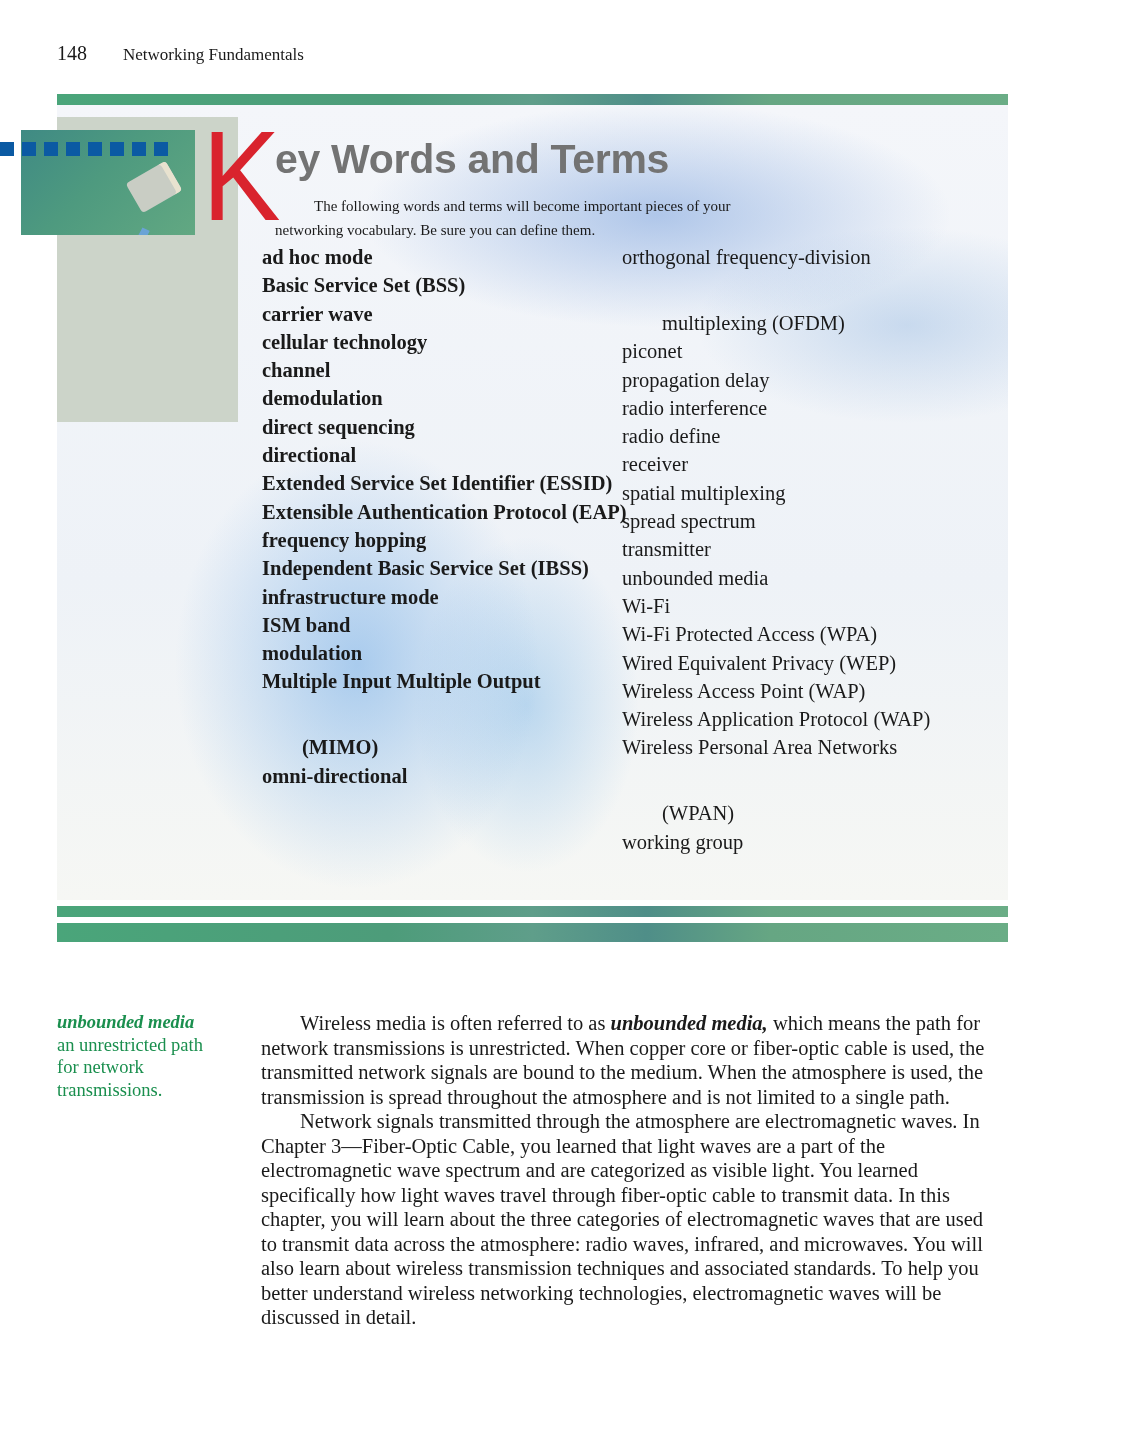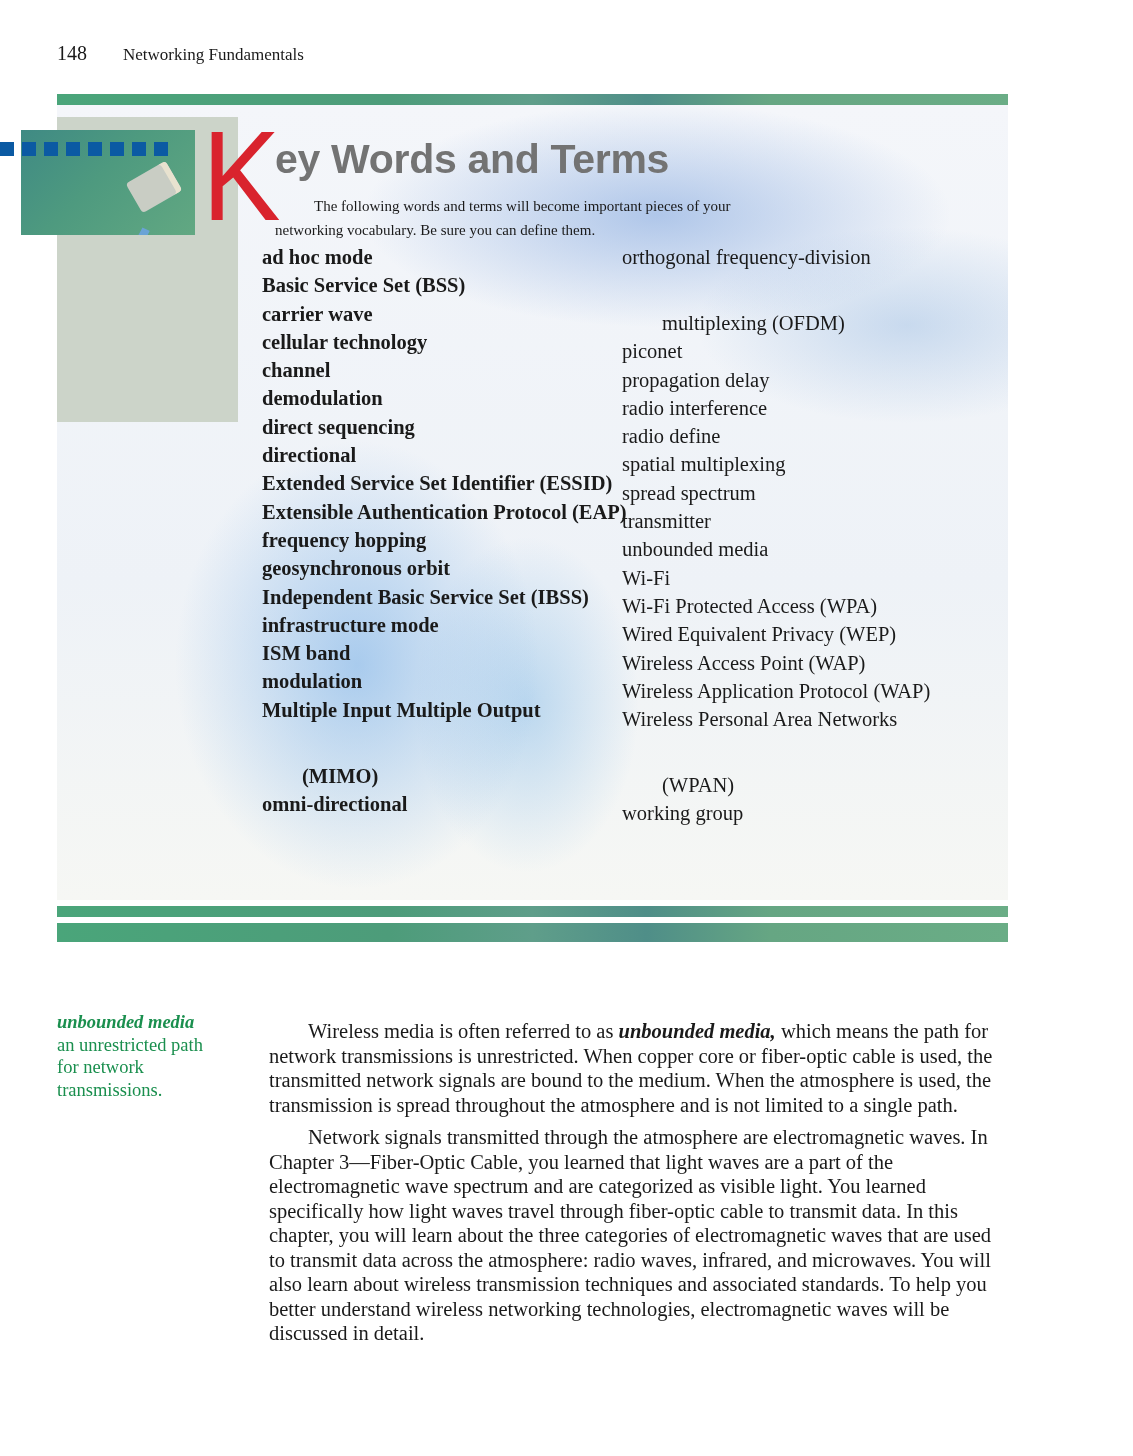--- a/index.html
+++ b/index.html
@@ -26,21 +26,21 @@
   .intro{position:absolute;left:275px;top:194px;width:700px;font-size:15px;line-height:24px;}
   .intro .indent{padding-left:39px;}
   .col{position:absolute;top:246px;font-size:20.5px;}
   .col .item{line-height:22px;margin-bottom:6.3px;}
   .col .item .cont{padding-left:40px;margin-top:44px;}
   .col-left{left:262px;font-weight:bold;}
   .col-right{left:622px;}
   .margin-note{position:absolute;left:57px;top:1011px;width:170px;color:#1a8f4e;font-size:18.5px;line-height:22.5px;}
   .margin-note .term{font-style:italic;font-weight:bold;}
   .body-text{position:absolute;left:261px;top:1011px;width:740px;font-size:20.5px;line-height:24.5px;}
-  .body-text p{margin:8px;text-indent:39px;}
+  .body-text p{margin:0;text-indent:39px;}
   .body-text em{font-weight:bold;}
 </style>
 </head>
 <body>
 
 <div class="header">
   <span class="page-num">148</span>
   <span class="running-title">Networking Fundamentals</span>
 </div>
 
@@ -99,23 +99,20 @@
     <div class="item">
       <div>Extended Service Set Identifier (ESSID)</div>
     </div>
     <div class="item">
       <div>Extensible Authentication Protocol (EAP)</div>
     </div>
     <div class="item">
       <div>frequency hopping</div>
     </div>
     <div class="item">
-      <div>geosynchronous orbit</div>
-    </div>
-    <div class="item">
       <div>Independent Basic Service Set (IBSS)</div>
     </div>
     <div class="item">
       <div>infrastructure mode</div>
     </div>
     <div class="item">
       <div>ISM band</div>
     </div>
     <div class="item">
       <div>modulation</div>
@@ -137,20 +134,23 @@
       <div>piconet</div>
     </div>
     <div class="item">
       <div>propagation delay</div>
     </div>
     <div class="item">
       <div>radio interference</div>
     </div>
     <div class="item">
       <div>radio define</div>
+    </div>
+    <div class="item">
+      <div>receiver</div>
     </div>
     <div class="item">
       <div>spatial multiplexing</div>
     </div>
     <div class="item">
       <div>spread spectrum</div>
     </div>
     <div class="item">
       <div>transmitter</div>
     </div>

